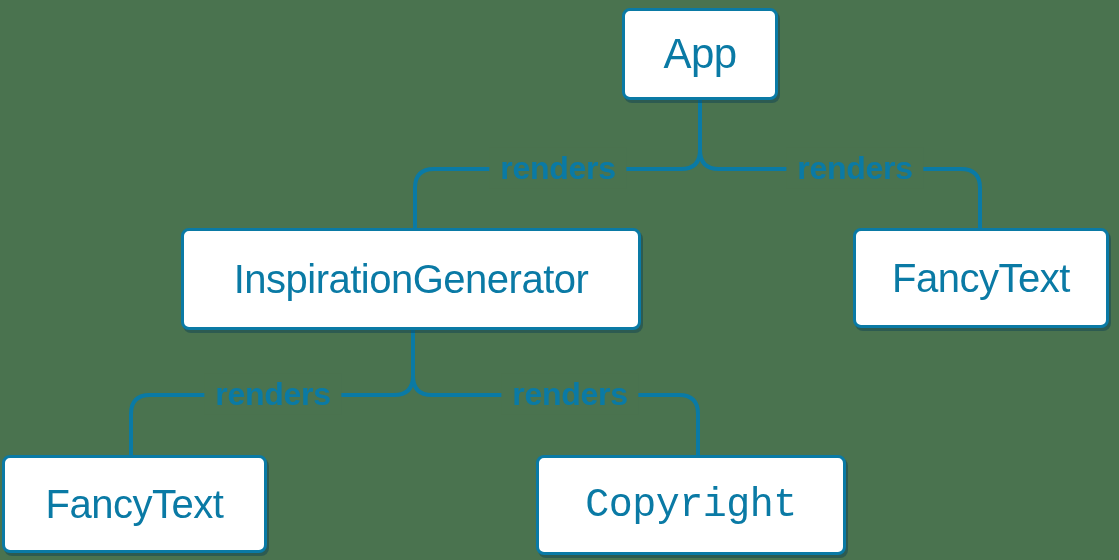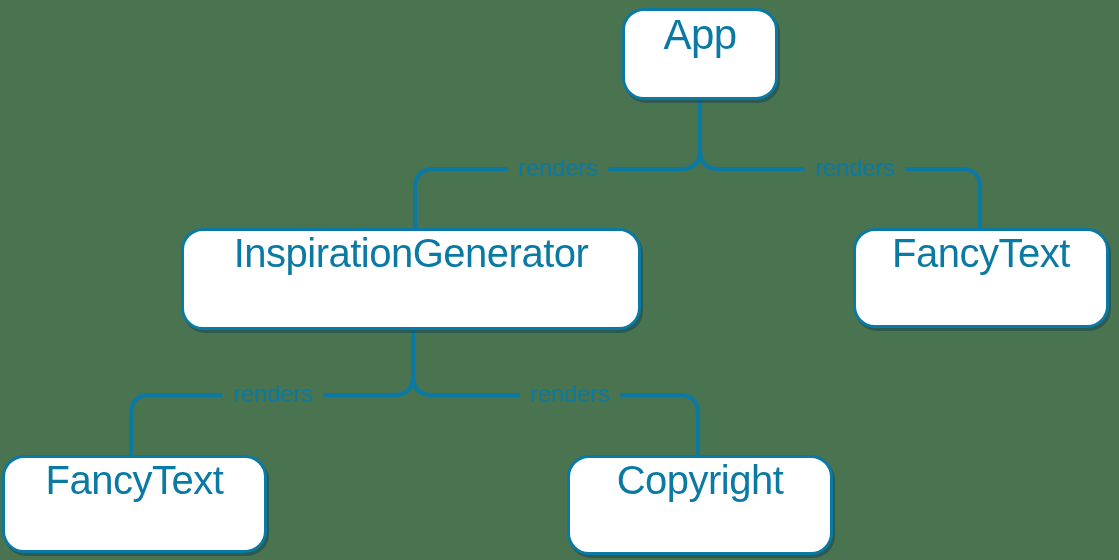--- a/index.html
+++ b/index.html
@@ -32,42 +32,43 @@
   svg.edges path {
     fill: none;
     stroke: var(--accent);
     stroke-width: 4;
     stroke-linecap: round;
   }
   .node {
     position: absolute;
     background: var(--node-bg);
     border: 3px solid var(--accent);
-    border-radius: 22px;
+    border-radius: 8px;
     box-shadow: 2px 3px 0 var(--shadow);
     display: flex;
+    align-items: center;
     justify-content: center;
     color: var(--accent);
     font-size: 40px;
     font-weight: 500;
     letter-spacing: -0.5px;
     white-space: nowrap;
   }
   .node-app         { left: 622px; top: 8px;   width: 156px; height: 92px;  font-size: 42px; }
   .node-ig          { left: 181px; top: 228px; width: 460px; height: 102px; }
   .node-ft-top      { left: 853px; top: 228px; width: 256px; height: 100px; }
   .node-ft-bottom   { left: 2px;   top: 455px; width: 265px; height: 98px;  }
-  .node-copyright   { left: 567px; top: 455px; width: 266px; height: 100px; }
+  .node-copyright   { left: 536px; top: 455px; width: 310px; height: 100px; font-family: Liberation Mono, monospace; }
   .edge-label {
     position: absolute;
     transform: translate(-50%, -50%);
     background: var(--bg);
     color: var(--accent);
-    font-size: 24px;
-    font-weight: 400;
+    font-size: 32px;
+    font-weight: 700;
     letter-spacing: -0.3px;
     padding: 2px 11px;
     white-space: nowrap;
   }
   .edge-label-1 { left: 558px; top: 168px; }
   .edge-label-2 { left: 855px; top: 168px; }
   .edge-label-3 { left: 273px; top: 394px; }
   .edge-label-4 { left: 570px; top: 394px; }
 </style>
 </head>

